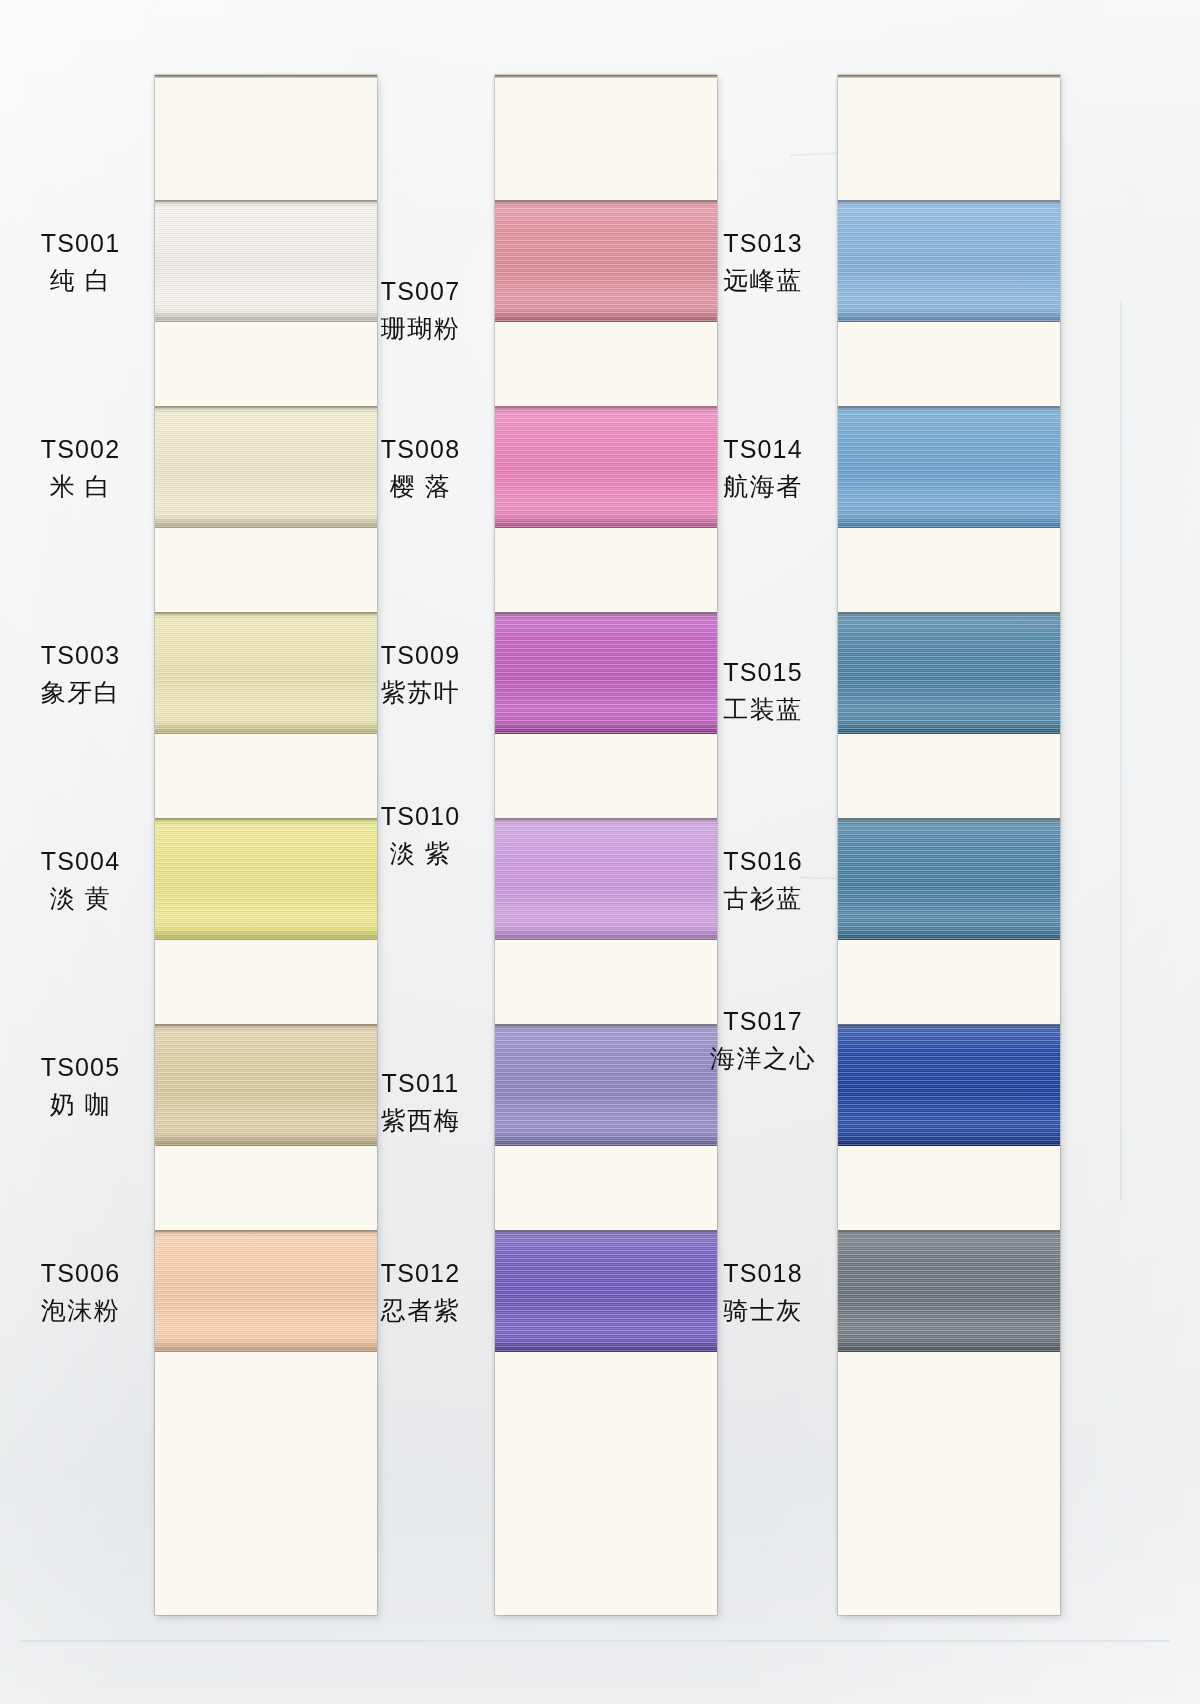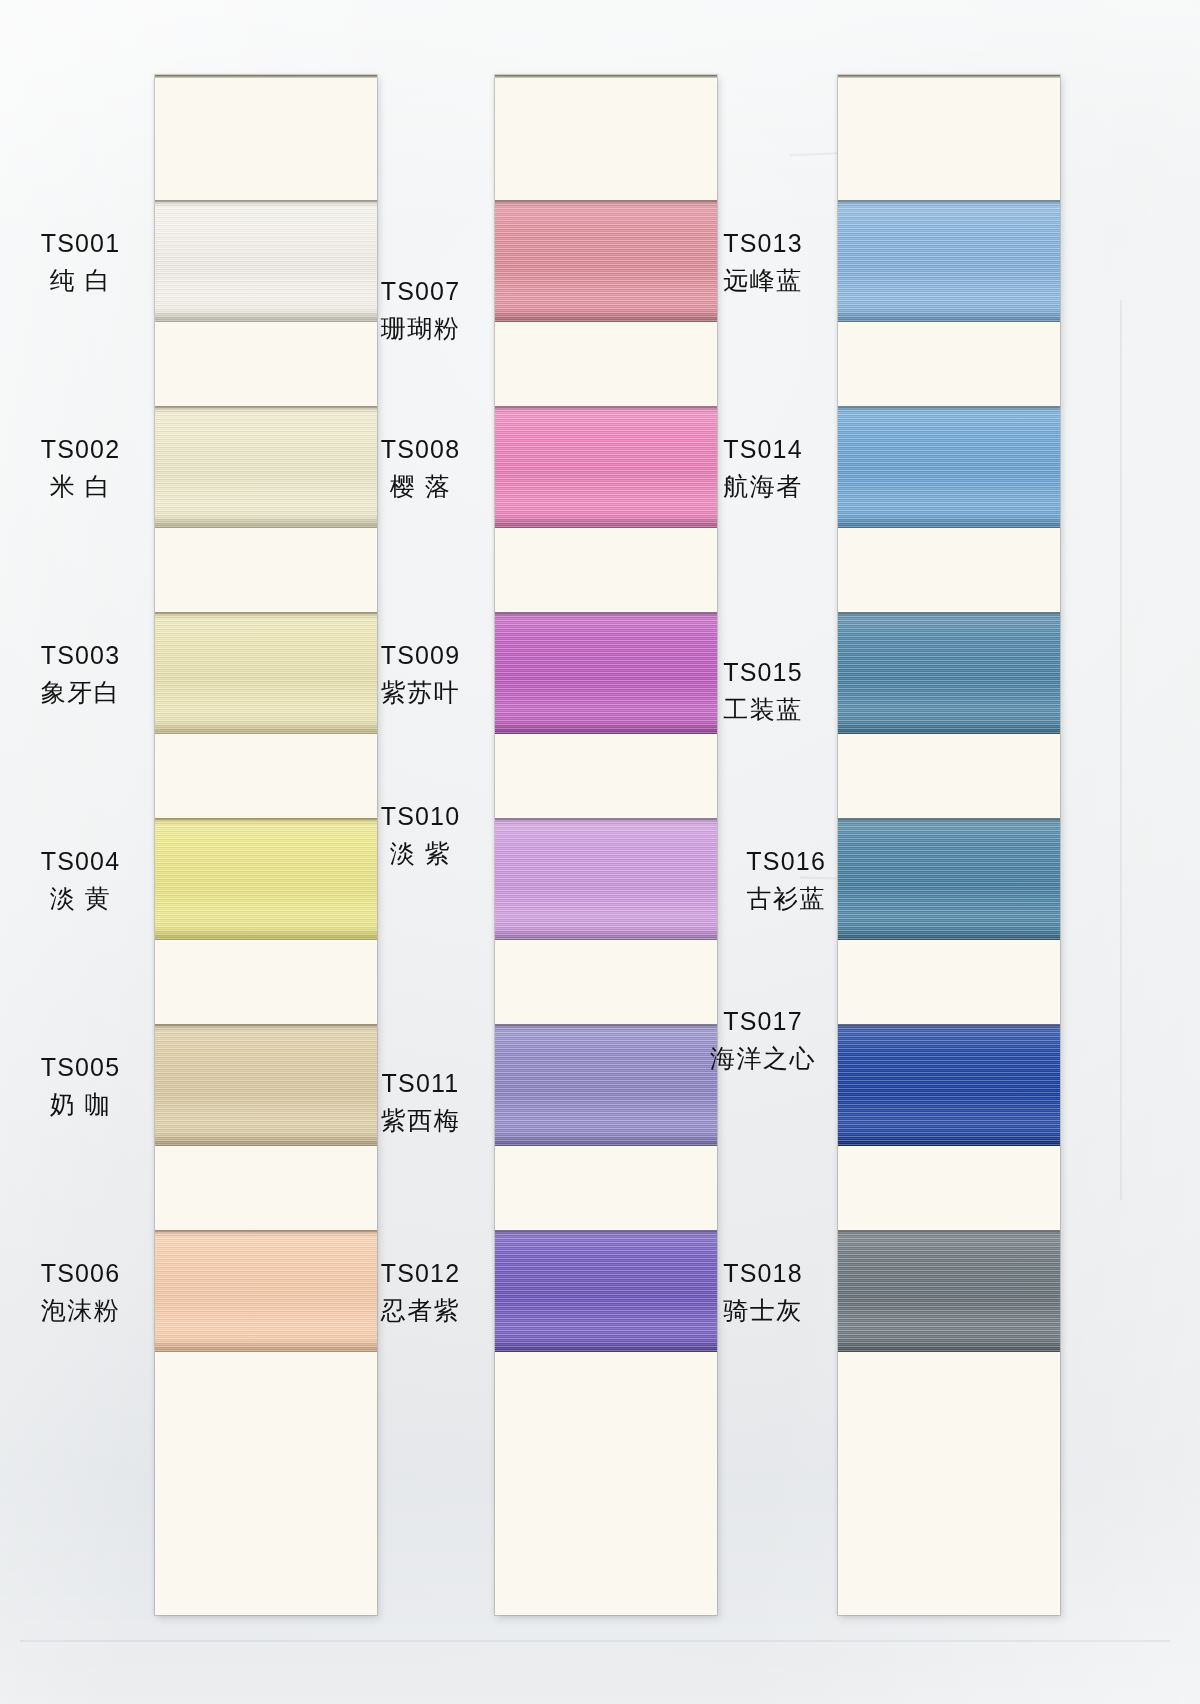--- a/index.html
+++ b/index.html
@@ -255,21 +255,21 @@
         <span class="name">远峰蓝</span>
       </div>
       <div class="label" style="left: 700px; width: 126px; top: 433px;">
         <span class="code">TS014</span>
         <span class="name">航海者</span>
       </div>
       <div class="label" style="left: 700px; width: 126px; top: 656px;">
         <span class="code">TS015</span>
         <span class="name">工装蓝</span>
       </div>
-      <div class="label" style="left: 700px; width: 126px; top: 845px; text-align: right;">
+      <div class="label" style="left: 700px; width: 126px; top: 845px;">
         <span class="code">TS016</span>
         <span class="name">古衫蓝</span>
       </div>
       <div class="label" style="left: 700px; width: 126px; top: 1005px;">
         <span class="code">TS017</span>
         <span class="name">海洋之心</span>
       </div>
       <div class="label" style="left: 700px; width: 126px; top: 1257px;">
         <span class="code">TS018</span>
         <span class="name">骑士灰</span>

